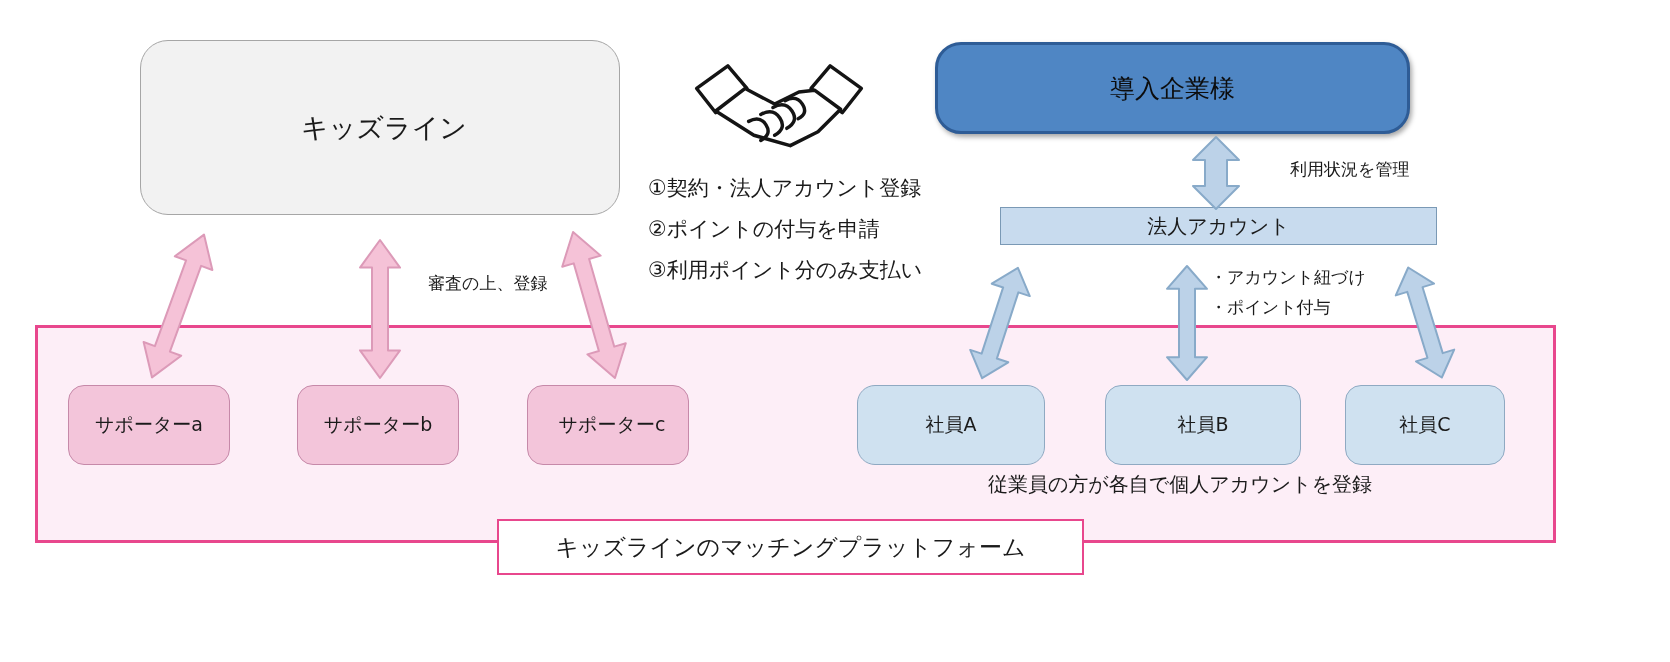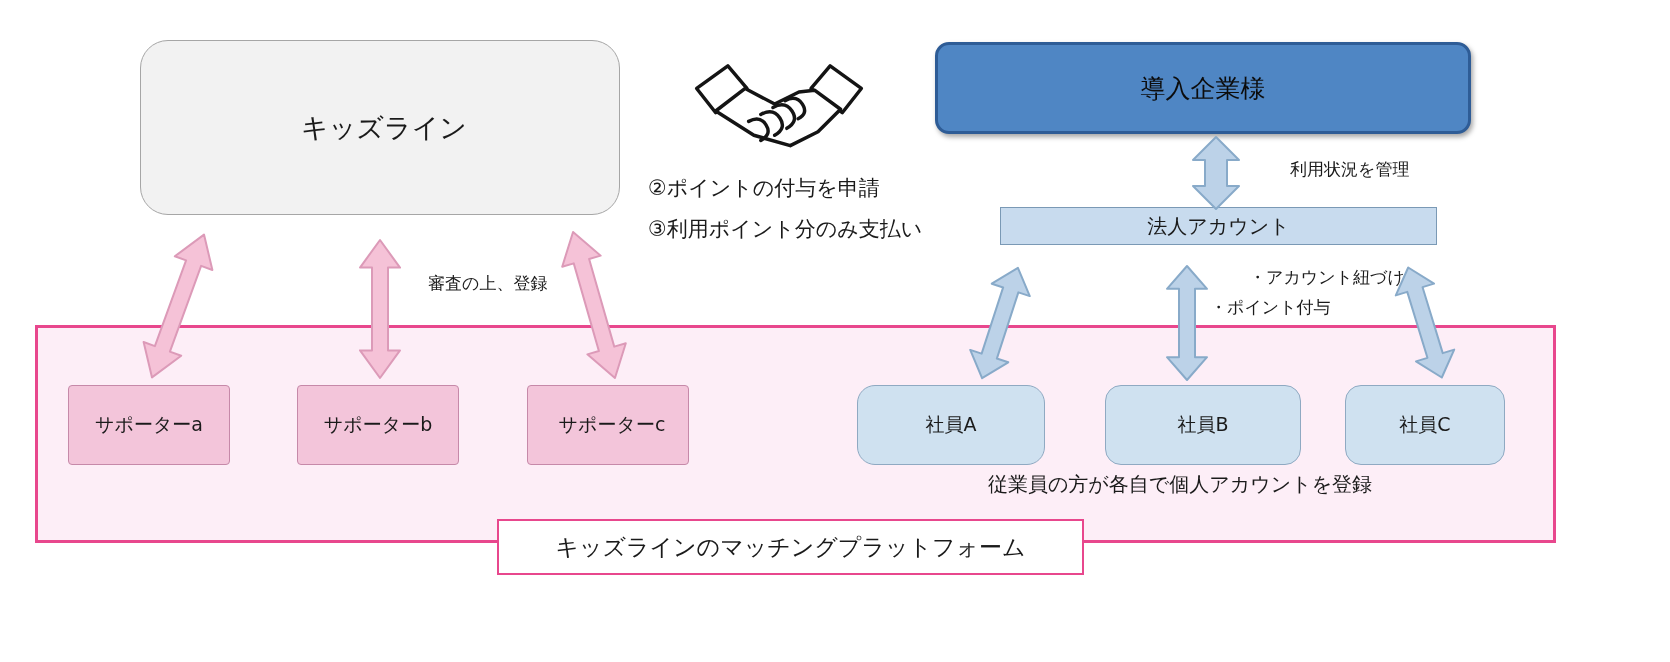--- a/index.html
+++ b/index.html
@@ -17,39 +17,39 @@
     box-sizing:border-box;
     text-align:center;
   }
   .kidsline-box{
     left:140px;top:40px;width:480px;height:175px;
     background:#f2f2f2;border:1.5px solid #a6a6a6;border-radius:28px;
     font-size:27px;
     padding-left:8px;
   }
   .company-box{
-    left:935px;top:42px;width:536px;height:92px;
-    background:#4f86c4;border:3px solid #2e5c96;border-radius:14px;
+    left:935px;top:42px;width:475px;height:92px;
+    background:#4f86c4;border:3px solid #2e5c96;border-radius:26px;
     font-size:25px;color:#0c0c0c;
     box-shadow:2px 3px 5px rgba(0,0,0,0.35);
   }
   .corporate-box{
     left:1000px;top:207px;width:437px;height:38px;
     background:#c8dbee;border:1.5px solid #7a99b5;
     font-size:20px;
   }
   .platform-container{
     position:absolute;
     left:35px;top:325px;width:1521px;height:218px;
     background:#fdeef7;border:3px solid #e8478d;
     box-sizing:border-box;
   }
   .supporter-box{
     width:162px;height:80px;top:385px;
-    background:#f3c5da;border:1.5px solid #c689a9;border-radius:4px;
+    background:#f3c5da;border:1.5px solid #c689a9;border-radius:16px;
     font-size:19px;
   }
   .employee-box{
     height:80px;top:385px;
     background:#cfe1f0;border:1.5px solid #8fa9c2;border-radius:16px;
     font-size:19px;
   }
   .platform-title-box{
     left:497px;top:519px;width:587px;height:56px;
     background:#ffffff;border:2.5px solid #e8478d;
@@ -92,37 +92,38 @@
         <path d="M112 48 q13 -7 20 4 q7 11 -5 17" fill="none"></path>
       </g>
     </svg>
   </div>
 
   <div class="box company-box">
     <span>導入企業様</span>
   </div>
 
   <div class="note-list">
+    <div>①契約・法人アカウント登録</div>
     <div>②ポイントの付与を申請</div>
     <div>③利用ポイント分のみ支払い</div>
   </div>
 
   <div class="arrow" style="left:1193px;top:137px;width:46px;height:72px;">
     <svg viewBox="0 0 46 72" preserveAspectRatio="none">
       <polygon points="23,0 46,23 34,23 34,49 46,49 23,72 0,49 12,49 12,23 0,23" fill="#bcd2e8" stroke="#88aac9" stroke-width="2" stroke-linejoin="round" vector-effect="non-scaling-stroke"></polygon>
     </svg>
   </div>
 
   <div class="small-label" style="left:1290px;top:158px;">利用状況を管理</div>
 
   <div class="box corporate-box">
     <span>法人アカウント</span>
   </div>
 
-  <div class="small-label" style="left:1210px;top:266px;margin-left:39px;">・アカウント紐づけ</div>
+  <div class="small-label" style="left:1210px;top:266px;">・アカウント紐づけ</div>
   <div class="small-label" style="left:1210px;top:296px;">・ポイント付与</div>
 
   <div class="small-label" style="left:428px;top:272px;">審査の上、登録</div>
 
   <div class="arrow" style="left:158px;top:230px;width:40px;height:152px;transform:rotate(20deg);">
     <svg viewBox="0 0 40 140" preserveAspectRatio="none">
       <polygon points="20,0 40,28 28,28 28,112 40,112 20,140 0,112 12,112 12,28 0,28" fill="#f5c2d7" stroke="#dc9ab8" stroke-width="2" stroke-linejoin="round" vector-effect="non-scaling-stroke"></polygon>
     </svg>
   </div>
   <div class="arrow" style="left:360px;top:240px;width:40px;height:138px;">

